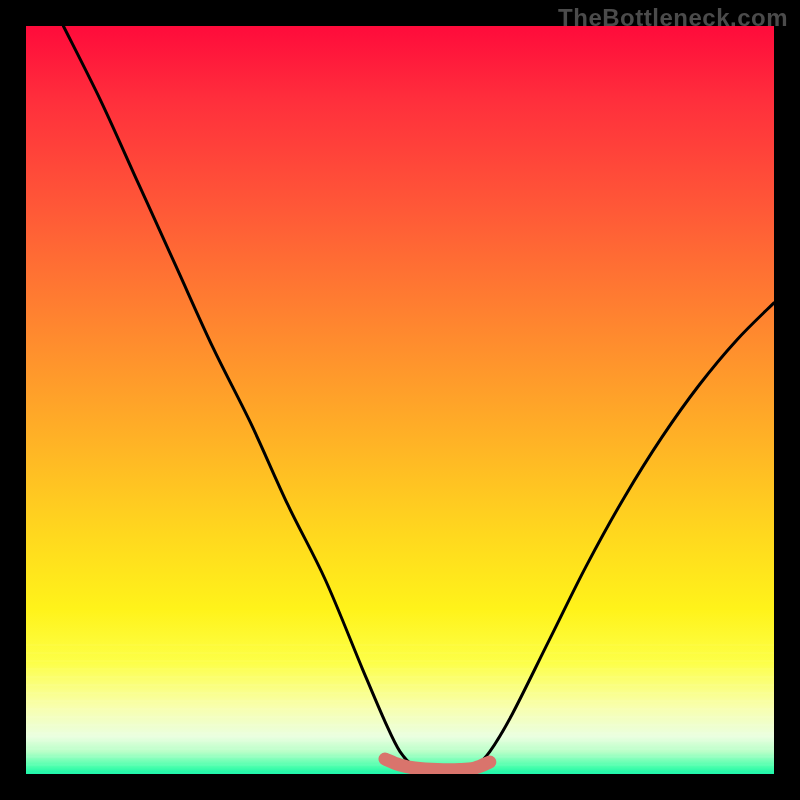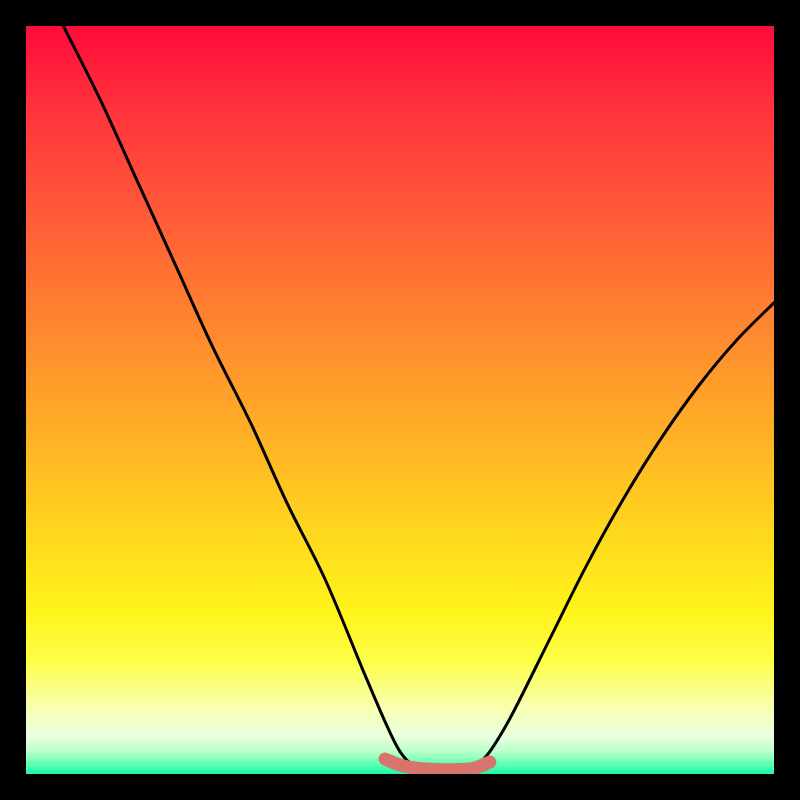--- a/index.html
+++ b/index.html
@@ -81,20 +81,21 @@
     width: 100%;
     height: 100%;
     z-index: 10;
   }
 </style>
 </head>
 <body>
 
 <div class="frame">
 
+  <div class="watermark">TheBottleneck.com</div>
 
   <div class="plot-area">
     <div class="gradient"></div>
     <div class="bands"></div>
 
     <svg class="curve" viewBox="0 0 748 748" preserveAspectRatio="none">
       <path fill="none" stroke="#000" stroke-width="3" stroke-linecap="round" stroke-linejoin="round" d="M37.4 0.0 C43.6 12.5,62.3 48.6,74.8 74.8 C87.3 101.0,99.7 129.7,112.2 157.1 C124.7 184.5,137.1 211.9,149.6 239.4 C162.1 266.8,174.5 295.5,187.0 321.6 C199.5 347.8,211.9 370.3,224.4 396.4 C236.9 422.6,249.3 452.5,261.8 478.7 C274.3 504.9,286.7 526.1,299.2 553.5 C311.7 580.9,326.6 619.6,336.6 643.3 C346.6 667.0,352.8 681.9,359.0 695.6 C365.3 709.4,369.0 718.1,374.0 725.6 C379.0 733.0,382.7 737.4,389.0 740.5 C395.2 743.6,403.9 743.6,411.4 744.3 C418.9 744.9,427.6 744.9,433.8 744.3 C440.1 743.6,443.8 743.6,448.8 740.5 C453.8 737.4,457.5 734.3,463.8 725.6 C470.0 716.8,476.2 706.9,486.2 688.2 C496.2 669.5,511.1 638.3,523.6 613.4 C536.1 588.4,548.5 562.2,561.0 538.6 C573.5 514.9,585.9 492.4,598.4 471.2 C610.9 450.0,623.3 430.1,635.8 411.4 C648.3 392.7,660.7 375.2,673.2 359.0 C685.7 342.8,698.1 327.9,710.6 314.2 C723.1 300.4,741.8 283.0,748.0 276.8"></path>
       <path fill="none" stroke="#d9746c" stroke-width="13" stroke-linecap="round" stroke-linejoin="round" d="M359.0 733.0 C361.5 734.0,369.0 737.5,374.0 739.0 C379.0 740.5,382.7 741.3,389.0 742.0 C395.2 742.8,403.9 743.3,411.4 743.5 C418.9 743.8,427.6 743.8,433.8 743.5 C440.1 743.3,443.8 743.3,448.8 742.0 C453.8 740.8,461.3 737.0,463.8 736.0"></path>
     </svg>
   </div>

